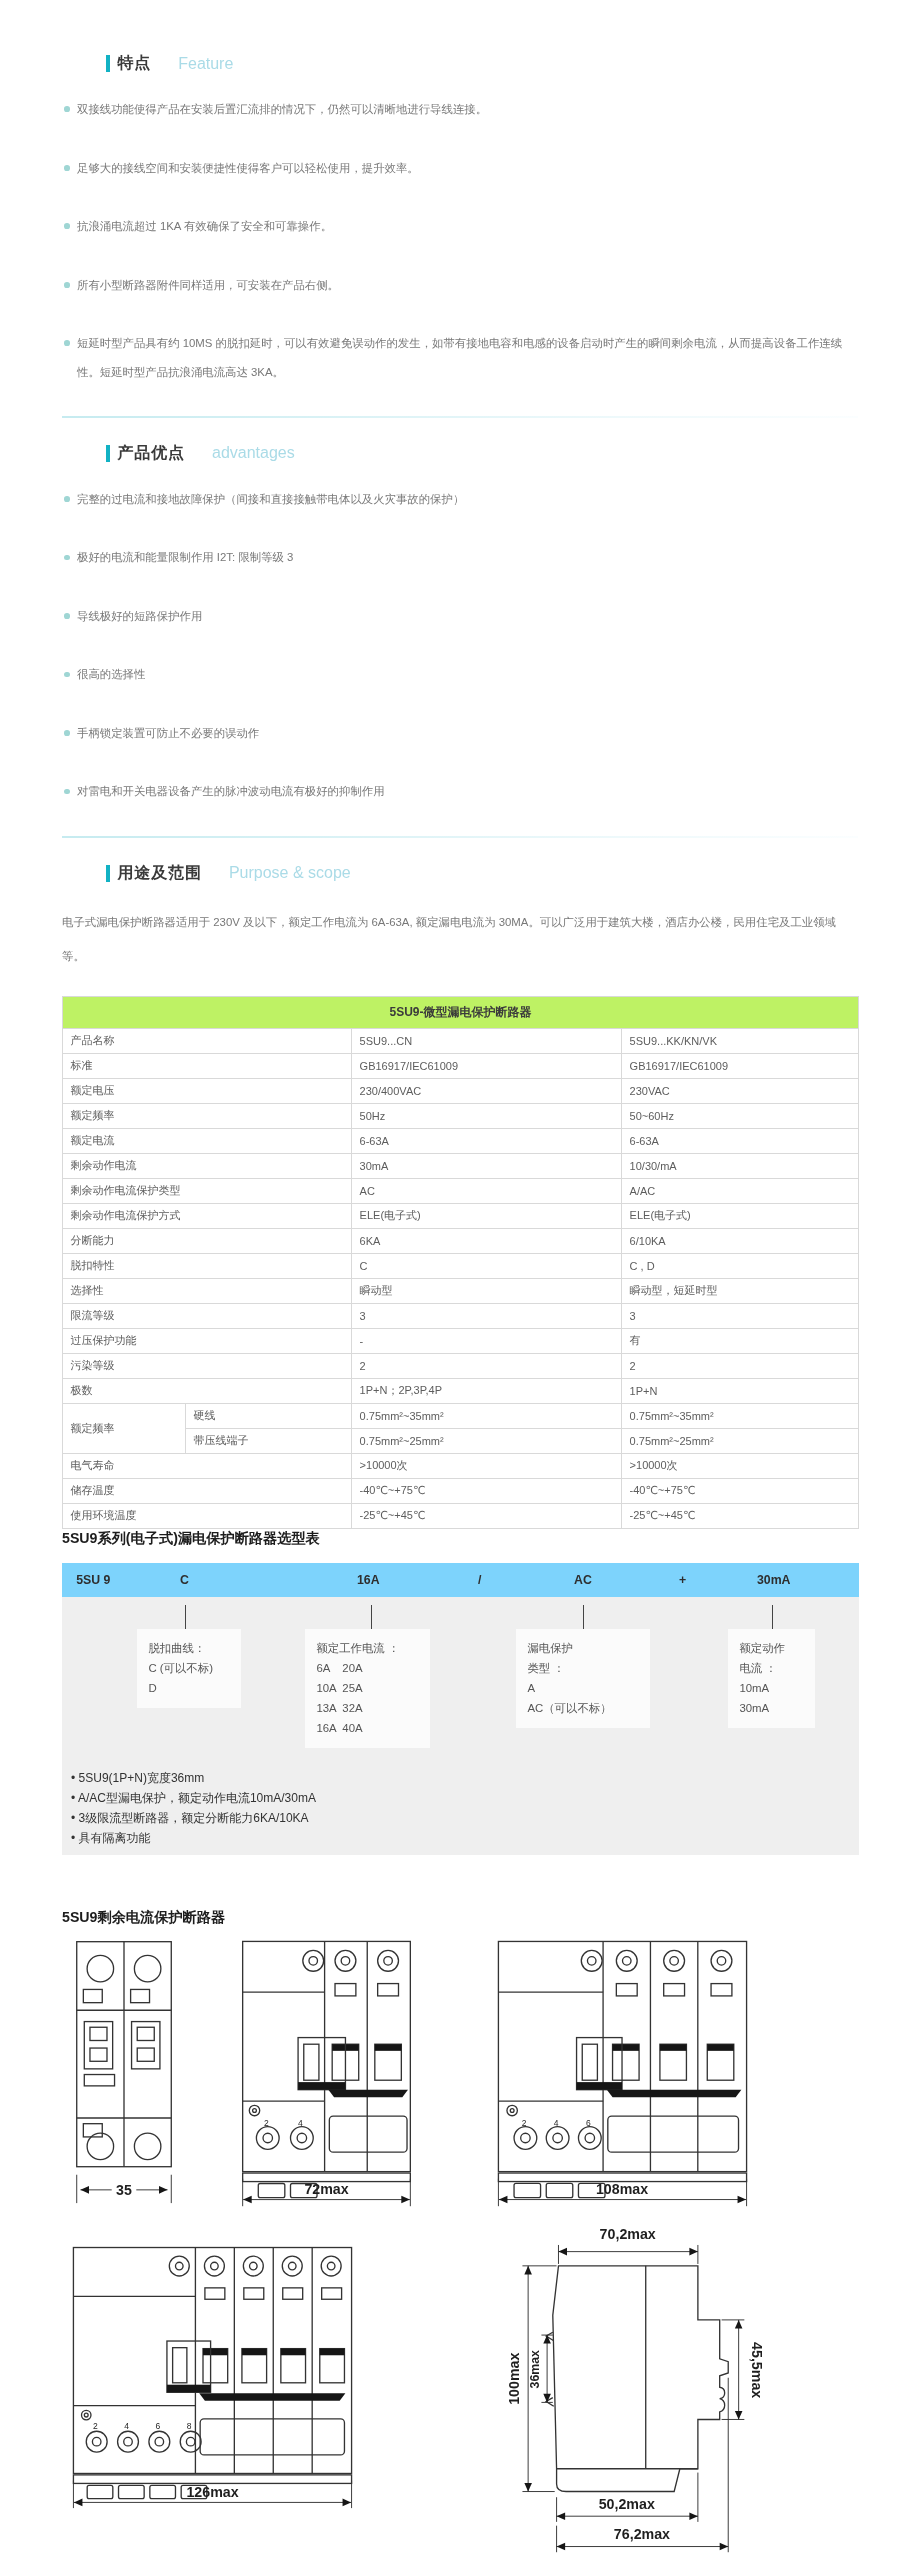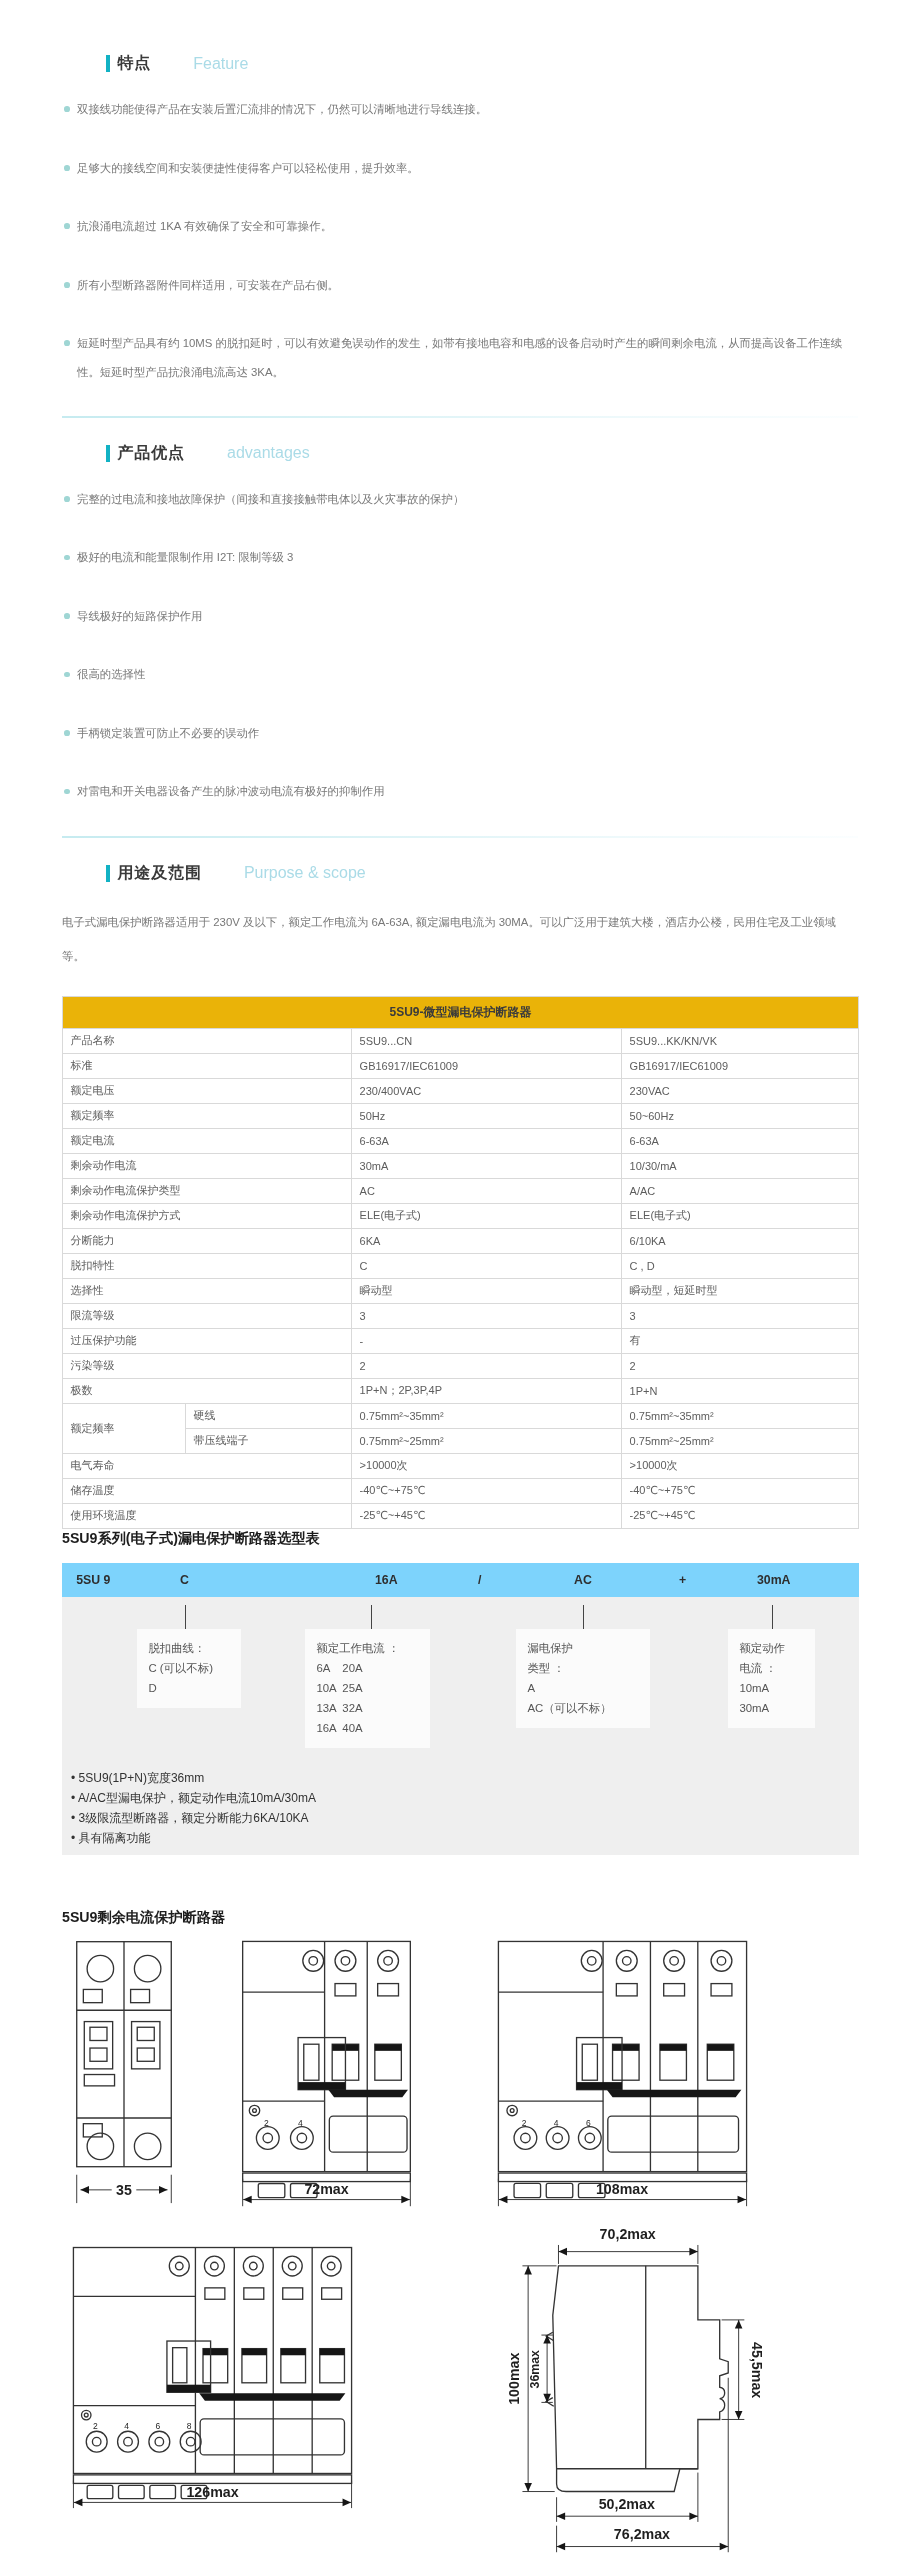--- a/index.html
+++ b/index.html
@@ -4,36 +4,36 @@
 <style>
   html,body{margin:0;padding:0;background:#fff;}
   .page{position:relative;width:920px;height:2576px;margin:0 auto;background:#fff;overflow:hidden;
         font-family:"Liberation Sans","DejaVu Sans",sans-serif;color:#555;}
   .content{padding:53px 62px 0 62px;}
 
   
   .sec-head{display:flex;align-items:center;margin-bottom:21px;padding-left:44px;}
   .sec-head .bar{display:inline-block;width:3.8px;height:17px;background:#12b2c4;margin-right:7.6px;}
   .sec-head .zh{font-size:16px;font-weight:bold;color:#3a3a3a;letter-spacing:0.9px;}
-  .sec-head .en{font-size:16px;color:#aadbe7;margin-left:42px;}
+  .sec-head .en{font-size:16px;color:#aadbe7;margin-left:27px;}
 
   
   ul.bullets{list-style:none;margin:0 0 5.7px 0;padding:0;}
   ul.bullets li{position:relative;padding-left:15px;margin-bottom:30px;
                 font-size:11.4px;line-height:28.5px;color:#787878;}
   ul.bullets li .dot{position:absolute;left:1.9px;top:11.4px;width:5.7px;height:5.7px;border-radius:50%;background:#9fd6d4;}
 
   .divider{height:1.9px;background:linear-gradient(to right,#c6ebf0,#eef9fb 70%,#fbfeff);margin:1.9px 0 25px 0;}
 
   .purpose{font-size:11.4px;line-height:34px;color:#787878;margin:13.3px 0 23px 0;}
 
   
   table.spec{border-collapse:collapse;width:797px;table-layout:fixed;margin-top:3.8px;}
   table.spec th,table.spec td{border:0.9px solid #d9d9d9;font-weight:normal;}
-  table.spec th{background:#eab308;color:#3b3b3b;font-weight:bold;font-size:12px;height:29px;text-align:center;}
+  table.spec th{background:#bef264;color:#3b3b3b;font-weight:bold;font-size:12px;height:29px;text-align:center;}
   table.spec td{font-size:11px;color:#5d5d5d;height:24px;padding:0 0 0 7.6px;text-align:left;}
 
   .sub-title{font-size:14.2px;font-weight:bold;color:#1d1d1d;margin:0;}
   .selector-title{margin-bottom:15px;}
 
   
   .sel-wrap{position:relative;width:797px;height:292px;background:#efefef;}
   .sel-header{position:absolute;left:0;top:0;width:797px;height:34px;background:#7dd3fc;}
   .sel-header span{position:absolute;top:0;line-height:34px;font-size:12.3px;color:#2e2e2e;font-weight:bold;}
   .arrow{position:absolute;top:42px;height:55px;width:0;border-left:1.4px solid #444;}
@@ -218,21 +218,21 @@
         <td>-25℃~+45℃</td>
       </tr>
         </tbody>
   </table>
 
   <h3 class="sub-title selector-title">5SU9系列(电子式)漏电保护断路器选型表</h3>
   <div class="sel-wrap">
     <div class="sel-header">
       <span style="left:14.2px">5SU 9</span>
       <span style="left:118px">C</span>
-      <span style="left:313px">16A</span>
+      <span style="left:295px">16A</span>
       <span style="left:416px">/</span>
       <span style="left:512px">AC</span>
       <span style="left:617px">+</span>
       <span style="left:695px">30mA</span>
     </div>
     <div class="arrow" style="left:123px"></div>
     <div class="arrow" style="left:309px"></div>
     <div class="arrow" style="left:521px"></div>
     <div class="arrow" style="left:710px"></div>
     <div class="sel-box" style="left:75px;width:104px">

